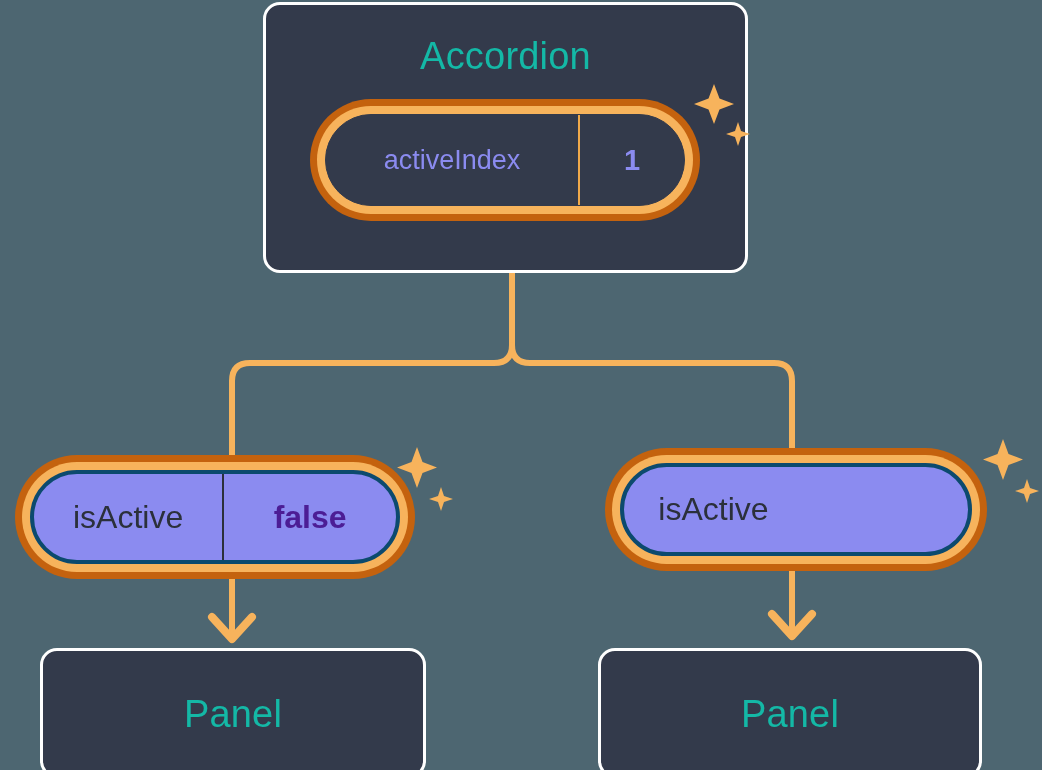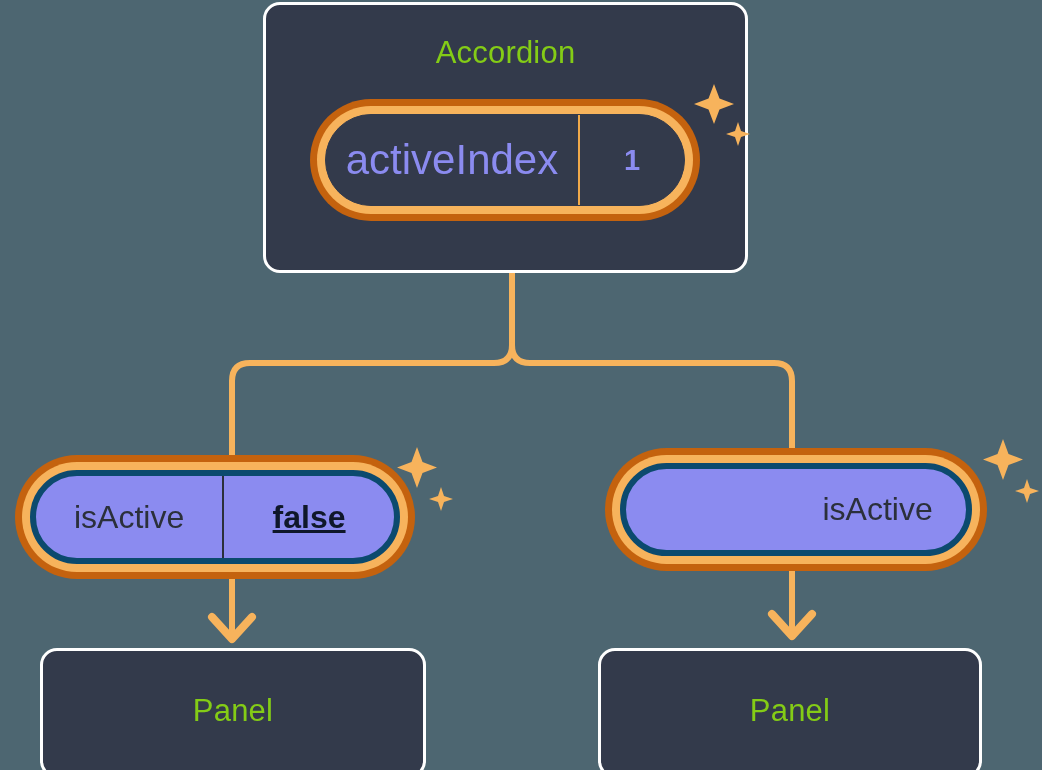--- a/index.html
+++ b/index.html
@@ -36,22 +36,22 @@
     position: absolute;
     background: #333a4b;
     border: 3px solid #ffffff;
     border-radius: 17px;
     box-sizing: border-box;
     display: flex;
     align-items: center;
     justify-content: center;
   }
   .card-title {
-    color: #84cc16;
-    font-size: 31px;
+    color: #14b8a6;
+    font-size: 38px;
     font-weight: 400;
     letter-spacing: 0.2px;
     white-space: nowrap;
   }
 
   #accordion-card {
     left: 263px;
     top: 2px;
     width: 485px;
     height: 271px;
@@ -109,49 +109,47 @@
     white-space: nowrap;
   }
 
   
   .pill-dark .pill-body {
     background: #333a4b;
     border: 1px solid #333a4b;
   }
   .pill-dark .pill-key {
     color: #8b8bf0;
-    font-size: 42px;
+    font-size: 27px;
     flex: 0 0 252px;
   }
   .pill-dark .pill-val {
     color: #8b8bf0;
     font-size: 29px;
     font-weight: bold;
     flex: 1 1 auto;
     border-left: 2px solid #f0a94a;
   }
 
   
   .pill-purple .pill-body {
     background: #8b8bf0;
-    border: 6px solid #0c4a6e;
-    justify-content: flex-end;
+    border: 4px solid #0c4a6e;
   }
   .pill-purple .pill-key {
     color: #2b303b;
     font-size: 32px;
     flex: 0 0 52%;
   }
   .pill-purple .pill-val {
-    color: #0f172a;
+    color: #4c1d95;
     font-size: 32px;
     font-weight: bold;
     flex: 1 1 auto;
     border-left: 2px solid #2b303b;
-    text-decoration: underline;
   }
 
   #pill-active-index { left: 310px; top: 99px; width: 390px; height: 122px; }
   #pill-is-active-left  { left: 15px;  top: 455px; width: 400px; height: 124px; }
   #pill-is-active-right { left: 605px; top: 448px; width: 382px; height: 123px; }
 
   
   .sparkles {
     position: absolute;
     pointer-events: none;

